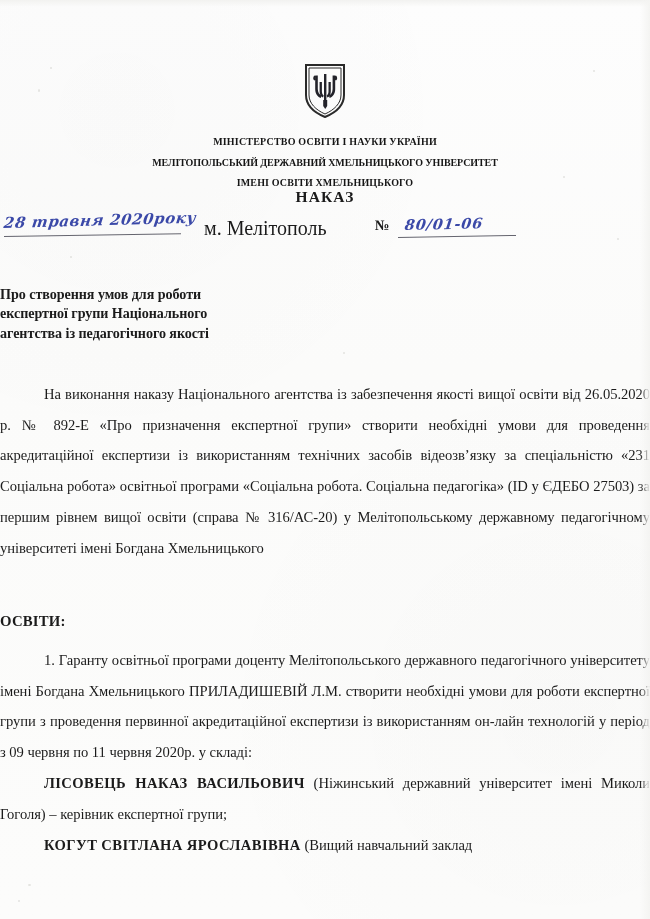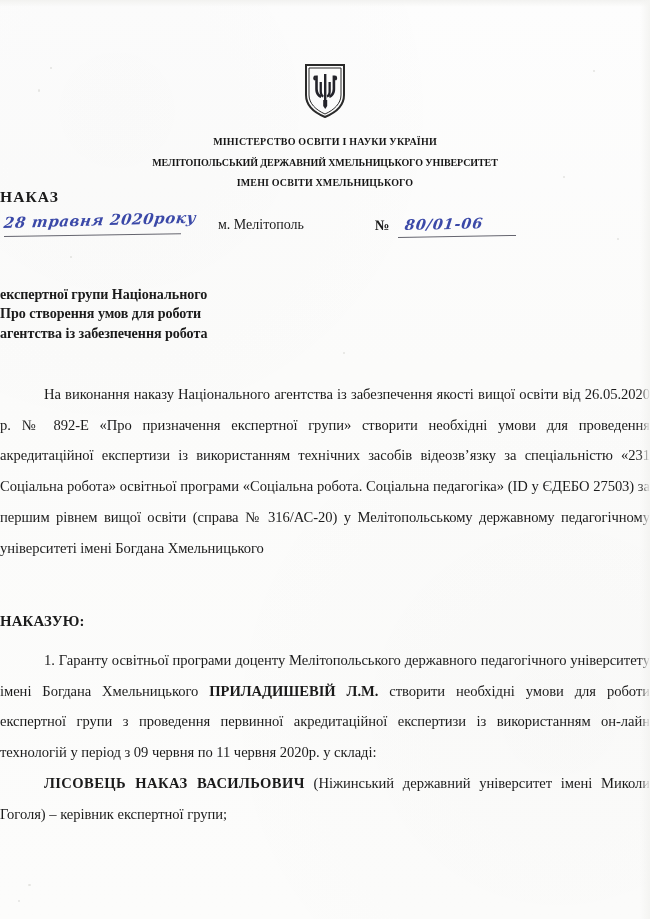--- a/index.html
+++ b/index.html
@@ -81,39 +81,39 @@
     color: #161616;
   }
   .masthead .ln1 { letter-spacing: 0.2px; }
   .masthead .ln2 { letter-spacing: -0.1px; }
 
   
   .order-word {
     position: absolute;
     left: 0; right: 0;
     top: 188px;
-    text-align: left;
+    text-align: center;
     font-weight: bold;
     font-size: 15.5px;
     letter-spacing: 1.1px;
   }
 
   
   .meta-row {
     position: absolute;
     left: 0;
     right: 0;
     top: 214px;
     height: 30px;
   }
   .meta-city {
     position: absolute;
-    left: 218px;
+    left: 204px;
     top: 3px;
-    font-size: 14px;
+    font-size: 20px;
   }
   .meta-no-label {
     position: absolute;
     left: 375px;
     top: 3px;
     font-size: 14.6px;
     font-weight: bold;
   }
 
   
@@ -194,21 +194,21 @@
   .nakazuyu {
     position: absolute;
     left: 0;
     top: 613px;
     font-weight: bold;
     font-size: 14.8px;
     letter-spacing: 0.2px;
   }
 
   .body-para.p2 { top: 645px; }
-  .body-para.p2 .nm { font-weight: bold; }
+  .body-para.p2 .nm { font-weight: normal; }
 
   .body-para.p3 { top: 768px; }
   .body-para.p3 .nm { font-weight: bold; letter-spacing: 0.4px; }
 
   .body-para.p4 { top: 830px; }
   .body-para.p4 .nm { font-weight: bold; letter-spacing: 0.4px; }
 </style>
 </head>
 <body>
 
@@ -254,27 +254,28 @@
     <div class="hand-date-rule"></div>
 
     <div class="meta-city">м. Мелітополь</div>
 
     <div class="meta-no-label">№</div>
     <div class="hand hand-no">80/01-06</div>
     <div class="hand-no-rule"></div>
   </div>
 
   <div class="subject">
+    <div>Про створення умов для  роботи</div>
     <div>експертної групи Національного</div>
-    <div>Про створення умов для  роботи</div>
-    <div>агентства із забезпечення робота</div>
+    <div>агентства із педагогічного якості</div>
   </div>
 
   <div class="body-para p1"><span class="first-indent"></span><span>На виконання наказу Національного агентства із забезпечення якості вищої освіти від 26.05.2020 р. № 892-Е «Про призначення експертної групи» створити необхідні умови для проведення акредитаційної експертизи із використанням технічних засобів відеозв’язку за спеціальністю «231 Соціальна робота» освітньої програми «Соціальна робота. Соціальна педагогіка» (ID у ЄДЕБО 27503) за першим рівнем вищої освіти (справа № 316/АС-20) у Мелітопольському державному педагогічному університеті імені Богдана Хмельницького</span></div>
 
-  <div class="nakazuyu">НАКАЗУЮ:</div>
+  <div class="nakazuyu">ОСВІТИ:</div>
 
   <div class="body-para p2"><span class="first-indent"></span><span>1. Гаранту освітньої програми доценту Мелітопольського державного педагогічного університету імені Богдана Хмельницького </span><span class="nm">ПРИЛАДИШЕВІЙ Л.М.</span><span> створити необхідні умови для роботи експертної групи з проведення первинної акредитаційної експертизи із використанням он-лайн технологій у період з 09 червня по 11 червня 2020р. у складі:</span></div>
 
   <div class="body-para p3"><span class="first-indent"></span><span class="nm">ЛІСОВЕЦЬ НАКАЗ ВАСИЛЬОВИЧ</span><span> (Ніжинський державний університет імені Миколи Гоголя) – керівник експертної групи;</span></div>
 
+  <div class="body-para p4"><span class="first-indent"></span><span class="nm">КОГУТ СВІТЛАНА ЯРОСЛАВІВНА</span><span> (Вищий навчальний заклад</span></div>
 
 </div>
 
 </body></html>

